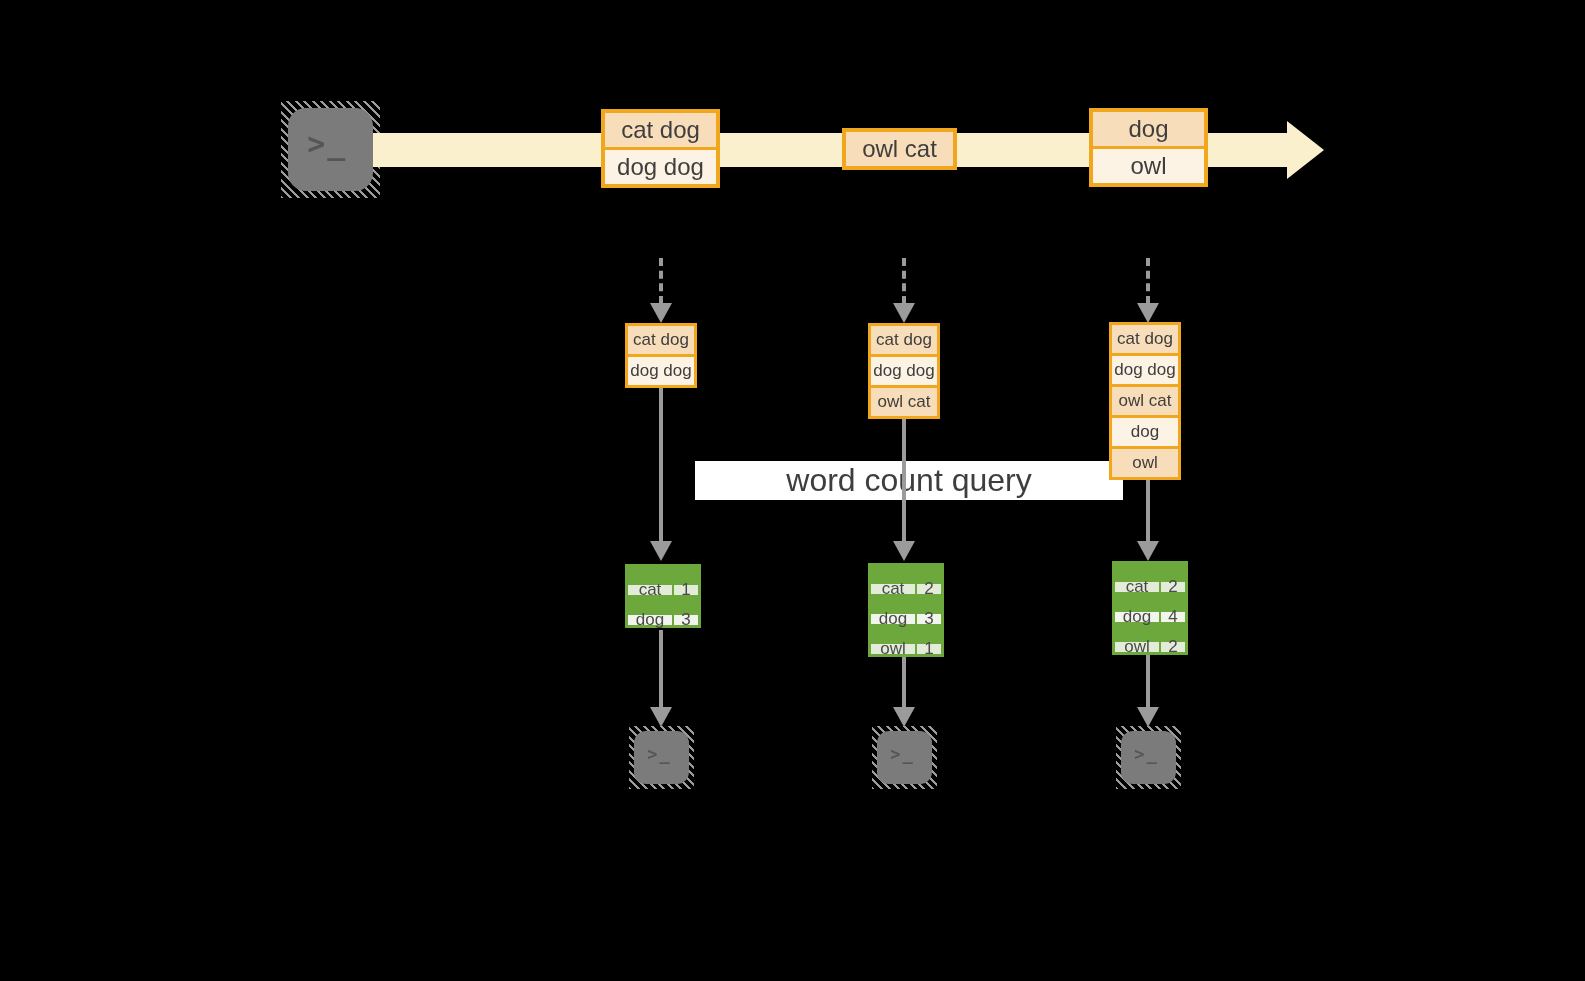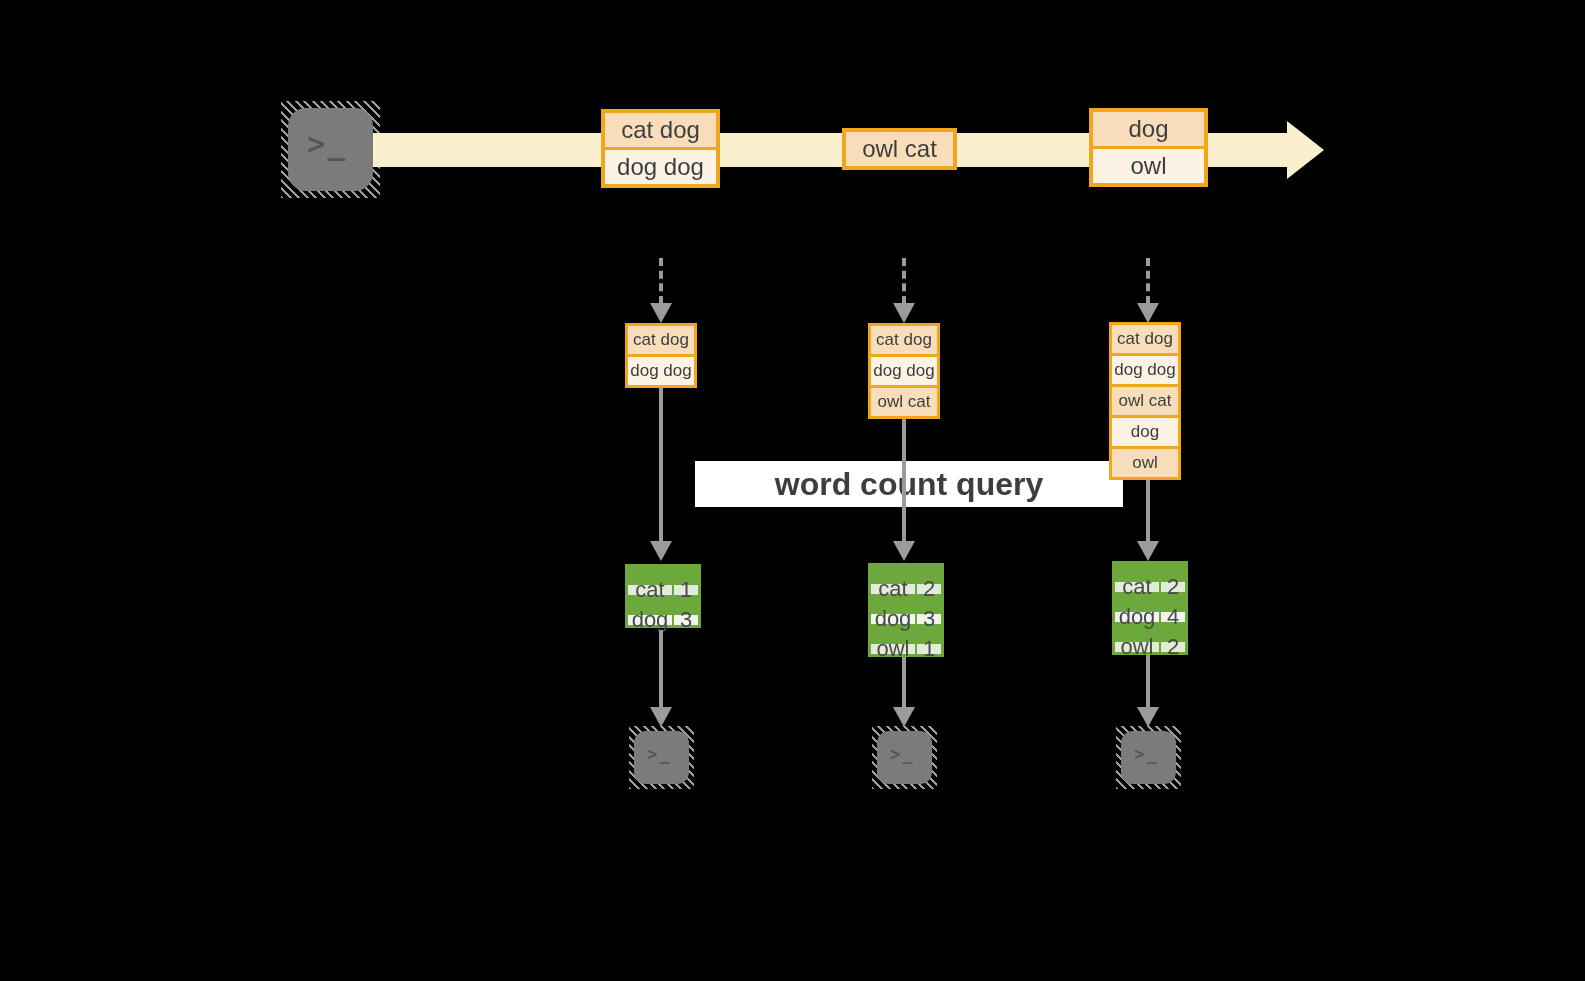--- a/index.html
+++ b/index.html
@@ -39,21 +39,21 @@
   .head-down{width:0;height:0;border-left:11px solid rgba(0,0,0,0);border-right:11px solid rgba(0,0,0,0);
              border-top:20px solid #9B9B9B;z-index:3;}
 
   
   .query-band{background:#FFFFFF;z-index:1;display:flex;align-items:center;justify-content:center;
               font-size:32px;color:#3E3E3E;}
 
   
   .gtable{display:grid;grid-template-columns:44px 24px;grid-auto-rows:28px;gap:2px;
           background:#6DA83C;border:3px solid #6DA83C;z-index:2;}
-  .gcell{display:flex;align-items:center;justify-content:center;font-size:22px;color:#4A4A4A;margin-top:18px;}
+  .gcell{display:flex;align-items:center;justify-content:center;font-size:17px;color:#4A4A4A;margin-top:18px;}
   .gcell-a{background:#E3ECD8;}
   .gcell-b{background:#F1F5EB;}
 </style>
 </head>
 <body>
 
 <div class="stage">
 
   <div class="abs terminal terminal-big" style="left:281px;top:101px;width:99px;height:97px;">
     <div class="terminal-inner">
@@ -97,21 +97,21 @@
   </div>
 
   <div class="abs sbox" style="left:1109px;top:322px;width:72px;">
     <div class="orow row-dark">cat dog</div>
     <div class="orow row-light">dog dog</div>
     <div class="orow row-dark">owl cat</div>
     <div class="orow row-light">dog</div>
     <div class="orow row-dark">owl</div>
   </div>
 
-  <div class="abs query-band" style="left:695px;top:461px;width:428px;height:46px;font-weight:bold;">
+  <div class="abs query-band" style="left:695px;top:461px;width:428px;height:39px;">
     <span>word count query</span>
   </div>
 
   <div class="abs solid-line" style="left:659px;top:388px;height:153px;"></div>
   <div class="abs head-down" style="left:650px;top:541px;"></div>
   <div class="abs solid-line" style="left:902px;top:419px;height:122px;"></div>
   <div class="abs head-down" style="left:893px;top:541px;"></div>
   <div class="abs solid-line" style="left:1146px;top:480px;height:61px;"></div>
   <div class="abs head-down" style="left:1137px;top:541px;"></div>
 

